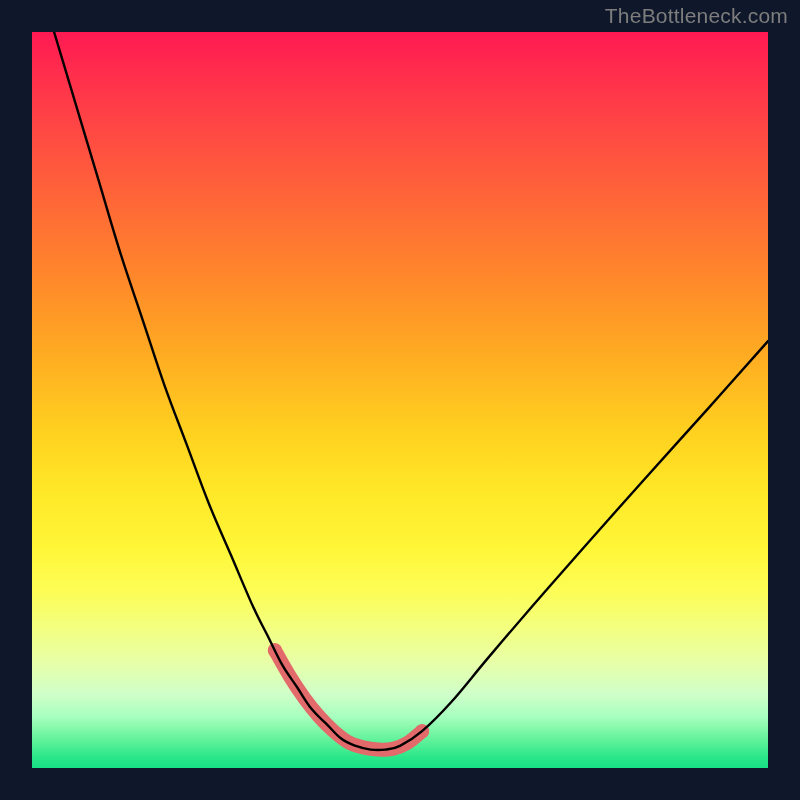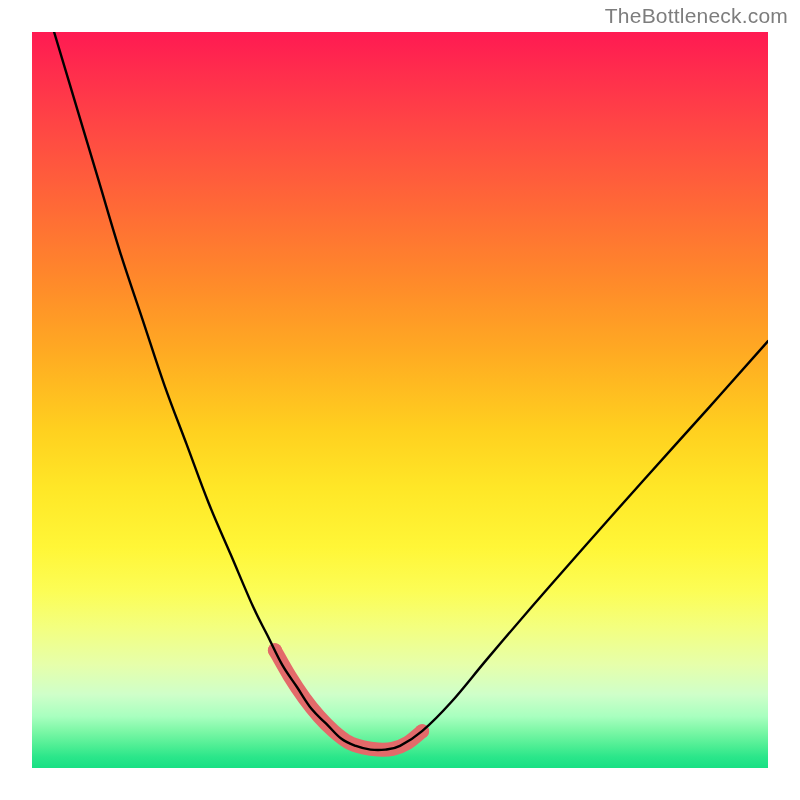--- a/index.html
+++ b/index.html
@@ -10,21 +10,21 @@
     background: #000;
     overflow: hidden;
     font-family: Arial, Helvetica, sans-serif;
   }
   .frame {
     position: absolute;
     top: 0;
     left: 0;
     width: 800px;
     height: 800px;
-    background: #ffffff;
+    background: #0f172a;
   }
   .watermark {
     position: absolute;
     top: 4px;
     right: 12px;
     color: #7d7d7d;
     font-size: 21px;
     font-weight: 500;
     letter-spacing: 0.2px;
     z-index: 10;

